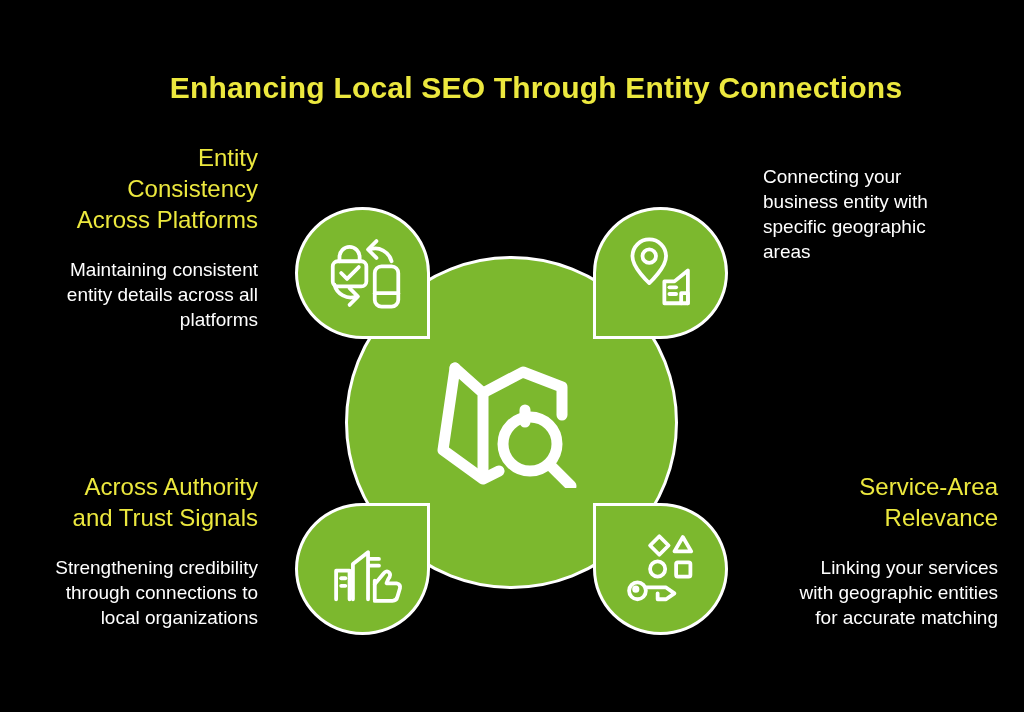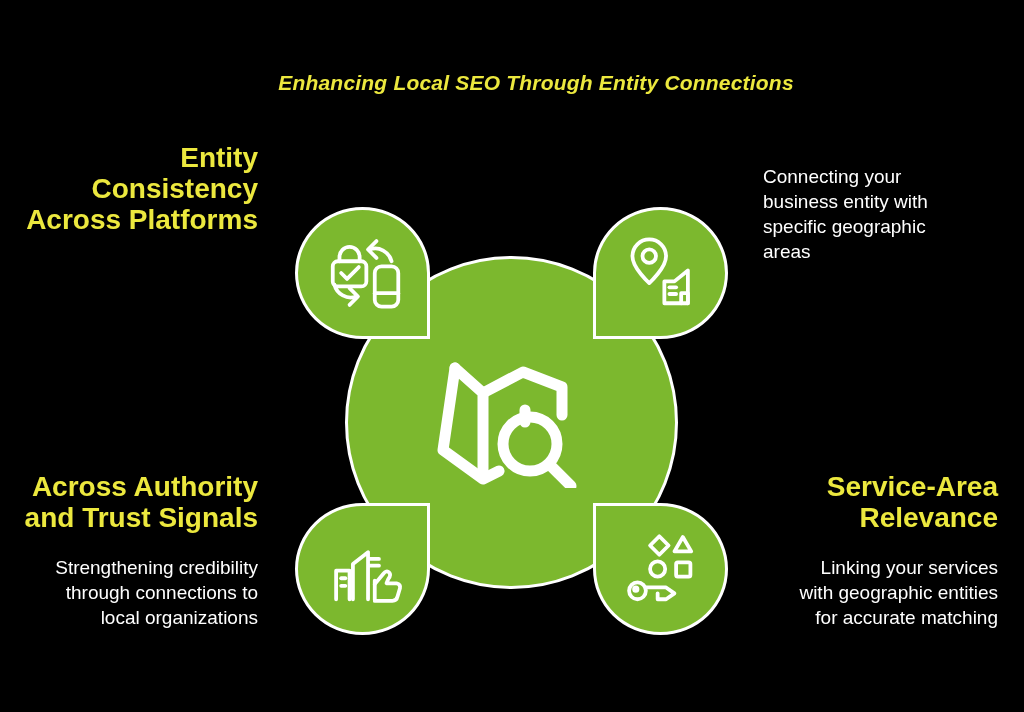--- a/index.html
+++ b/index.html
@@ -14,24 +14,23 @@
     width:1024px;height:712px;
     background:var(--background);
     overflow:hidden;
     font-family:"Liberation Sans",sans-serif;
   }
   .title{
     position:absolute;
     left:536px;top:71px;
     transform:translateX(-50%);
     white-space:nowrap;
-    font-size:21px;font-weight:bold;
+    font-size:30px;font-weight:bold;
     color:var(--yellow);
     letter-spacing:.2px;
-    font-style:italic;
   }
   
   .center-circle{
     position:absolute;
     left:345px;top:256px;
     width:333px;height:333px;
     box-sizing:border-box;
     background:var(--green);
     border:3px solid var(--white);
     border-radius:50%;
@@ -59,21 +58,21 @@
   .badge svg{width:84px;height:84px;}
   .icon-stroke{fill:none;stroke:var(--white);stroke-width:4.5;stroke-linecap:round;stroke-linejoin:round;}
   .icon-stroke-thick{fill:none;stroke:var(--white);stroke-width:11;stroke-linecap:round;stroke-linejoin:round;}
   
   .text-block{position:absolute;}
   .tb-tl{left:8px;top:142px;width:250px;text-align:right;}
   .tb-tr{left:763px;top:142px;width:235px;text-align:left;}
   .tb-bl{left:8px;top:471px;width:250px;text-align:right;}
   .tb-br{left:763px;top:471px;width:235px;text-align:right;}
   .heading{
-    font-size:28px;font-weight:bold;line-height:31px;
+    font-size:24px;font-weight:normal;line-height:31px;
     color:var(--yellow);
     white-space:pre-line;
     margin:0;
   }
   .desc{
     margin:22px 0 0 0;
     font-size:19px;line-height:25px;
     color:var(--white);
     white-space:pre-line;
   }
@@ -144,20 +143,23 @@
       <circle class="icon-stroke" cx="22" cy="76" r="10"></circle>
       <circle class="icon-stroke" cx="20" cy="74" r="2"></circle>
       <path class="icon-stroke" d="M32 72 h24 l10 7 -10 7 h-10 v-7"></path>
     </svg>
   </div>
 
   <div class="text-block tb-tl">
     <h2 class="heading">Entity
 Consistency
 Across Platforms</h2>
+    <p class="desc">Maintaining consistent
+entity details across all
+platforms</p>
   </div>
 
   <div class="text-block tb-tr">
     <p class="desc">Connecting your
 business entity with
 specific geographic
 areas</p>
   </div>
 
   <div class="text-block tb-bl">

